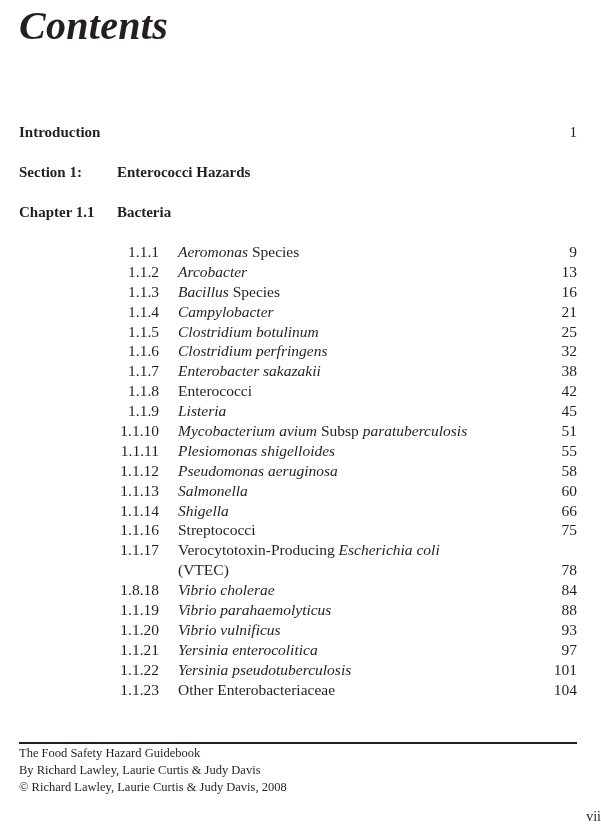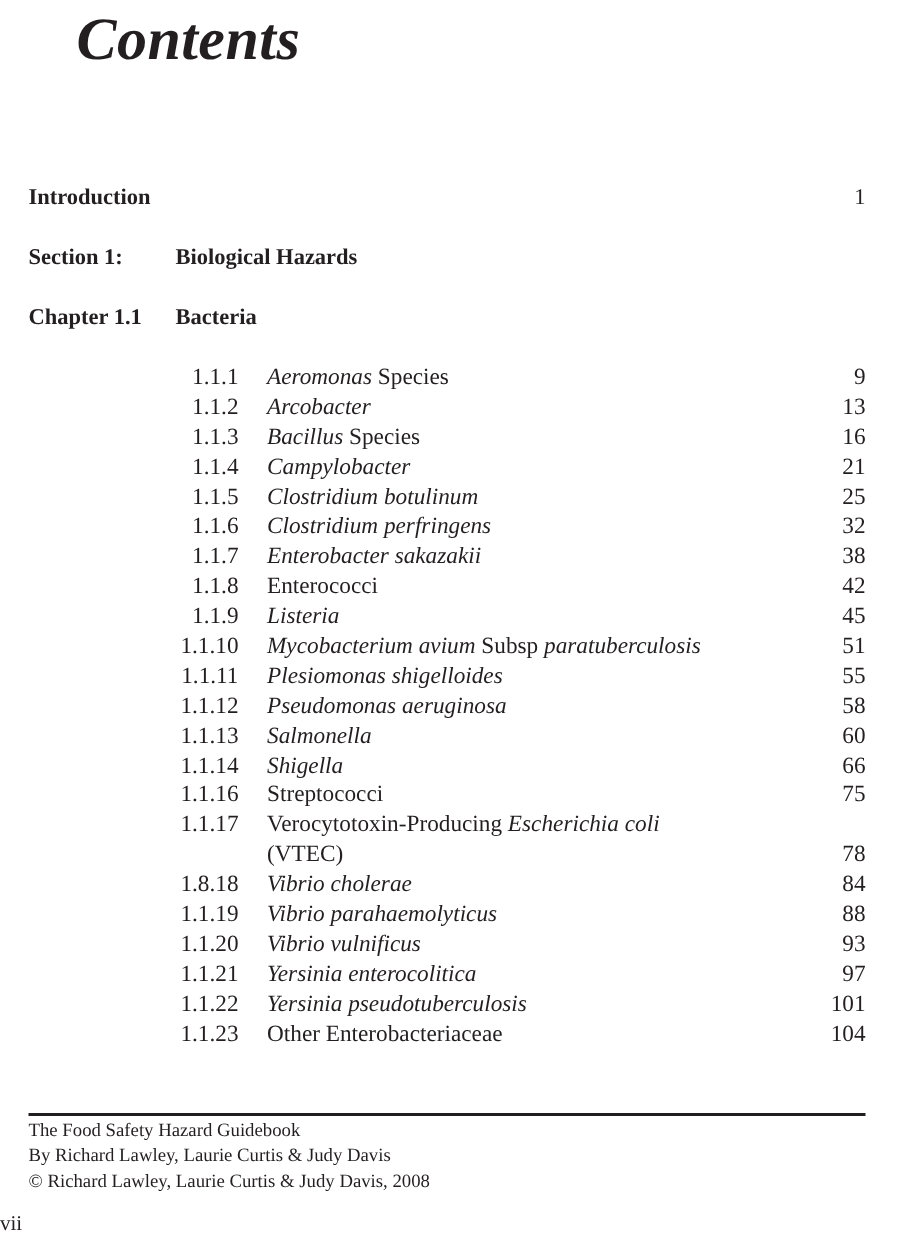--- a/index.html
+++ b/index.html
@@ -1,46 +1,46 @@
 <!DOCTYPE html>
 <html><head>
 <meta charset="utf-8">
 <style>
   html, body { margin:0; padding:0; background:#ffffff; }
   body { width:601px; height:832px; position:relative; overflow:hidden;
          font-family:"Liberation Serif","DejaVu Serif",serif; color:#231f20; }
-  .title { position:absolute; left:19px; top:2px; font-size:40px; font-weight:bold; font-style:italic; letter-spacing:0.3px;margin-left:32px; }
+  .title { position:absolute; left:19px; top:2px; font-size:40px; font-weight:bold; font-style:italic; letter-spacing:0.3px; }
   .toprow { position:absolute; left:19px; right:24px; font-size:15px; font-weight:bold; }
   .toprow .lbl { position:absolute; left:0; }
   .toprow .txt { position:absolute; left:98px; }
   .toprow .pg { position:absolute; right:0; font-weight:normal; }
   .entries { position:absolute; left:100px; top:242px; width:477px; }
   .entry { position:relative; height:19.9px; font-size:15.5px; line-height:19.9px; }
   .entry.tall { height:39.8px; }
   .entry .num { position:absolute; right:418px; white-space:nowrap; }
   .entry .txt { position:absolute; left:78px; white-space:nowrap; }
   .entry .pg { position:absolute; right:0; bottom:0; line-height:19.9px; }
   .rule { position:absolute; left:19px; top:742px; width:558px; height:1.5px; background:#231f20; }
   .foot { position:absolute; left:19px; font-size:12.5px; }
-  .folio { position:absolute; left:0; width:601px; top:809px; text-align:left; font-size:14px; }
+  .folio { position:absolute; left:0; width:601px; top:809px; text-align:right; font-size:14px; }
   i { }
 </style>
 </head>
 <body>
 
 <div class="title">Contents</div>
 
 <div class="toprow" style="top:124px;">
   <span class="lbl">Introduction</span>
   <span class="pg">1</span>
 </div>
 
 <div class="toprow" style="top:164px;">
   <span class="lbl">Section 1:</span>
-  <span class="txt">Biological Hazards</span>
+  <span class="txt">Enterococci Hazards</span>
 </div>
 
 <div class="toprow" style="top:204px;">
   <span class="lbl">Chapter 1.1</span>
   <span class="txt">Bacteria</span>
 </div>
 
 <div class="entries" id="entries">
     <div class="entry">
       <span class="num">1.1.1</span>

